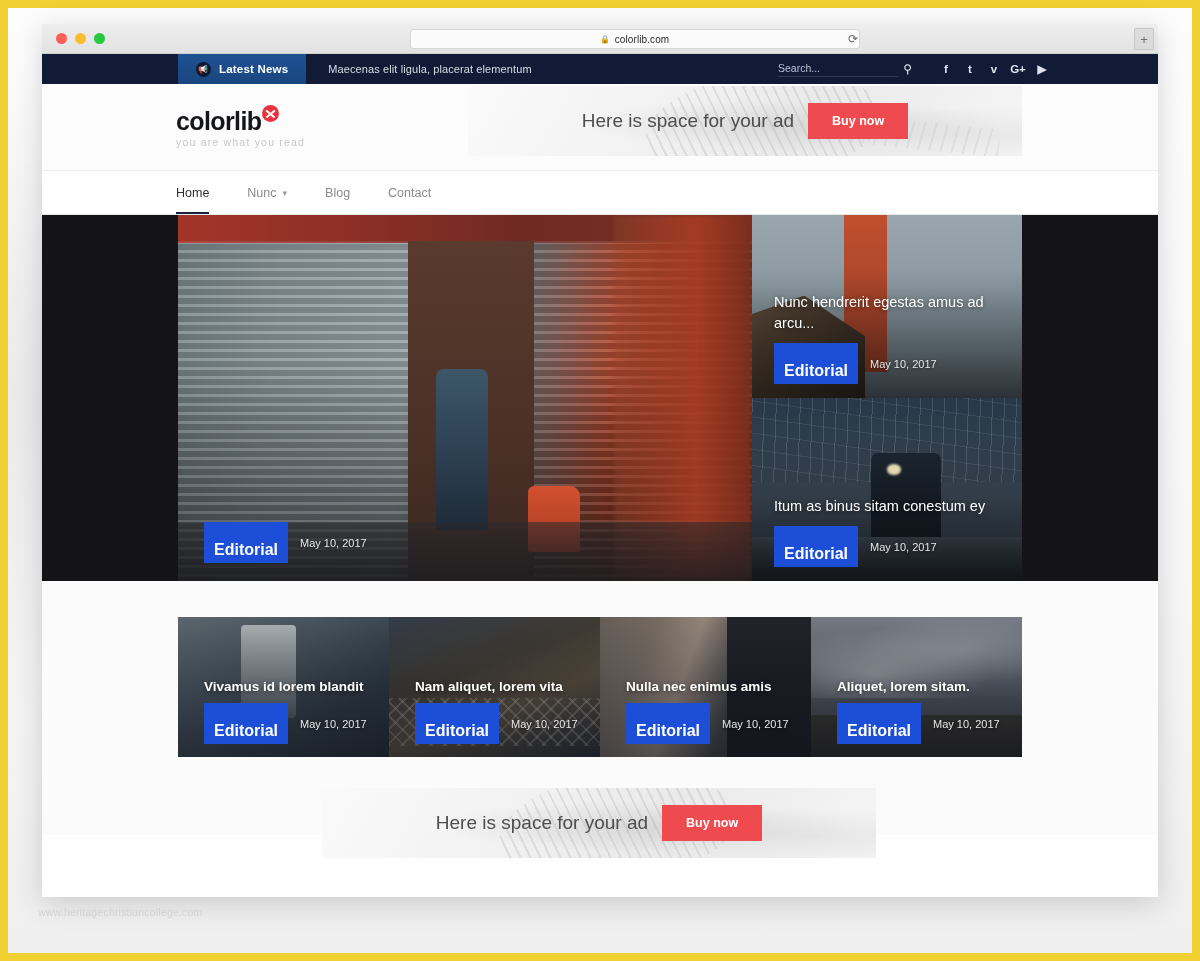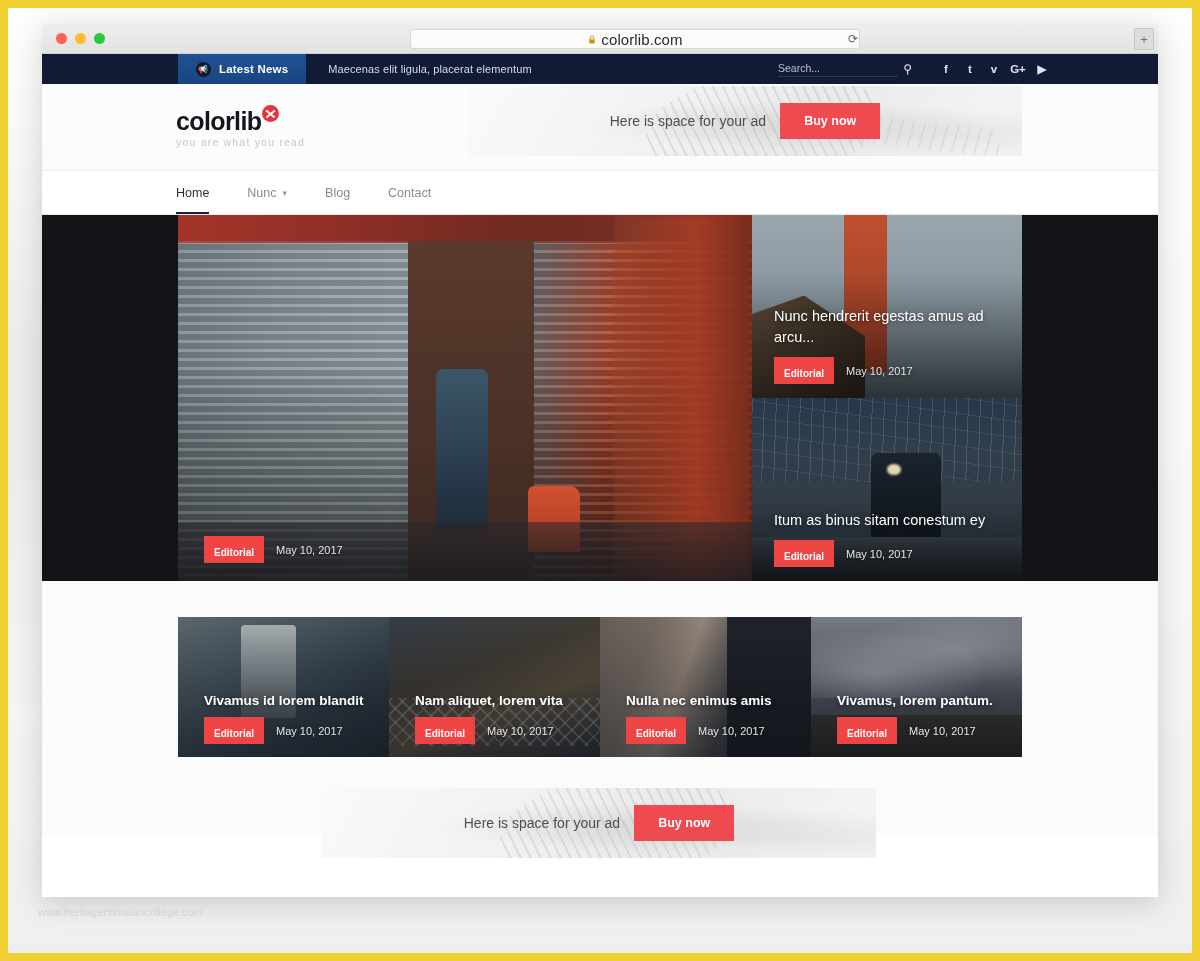--- a/index.html
+++ b/index.html
@@ -69,21 +69,21 @@
     position: absolute;
     left: 368px; top: 5px;
     width: 450px; height: 20px;
     background: #fbfbfb;
     border: 1px solid #d6d6d6;
     border-radius: 3px;
     display: flex; align-items: center; justify-content: center;
     gap: 4px;
   }
   .urlbar .lock { font-size: 8px; color: #4a4a4a; }
-  .urlbar .url  { font-size: 15px; color: #2b2b2b; letter-spacing: .1px; }
+  .urlbar .url  { font-size: 10px; color: #2b2b2b; letter-spacing: .1px; }
   .reload-wrap {
     position: absolute; left: 800px; top: 5px; width: 22px; height: 20px;
     display: flex; align-items: center; justify-content: center;
     color: #6b6b6b; font-size: 12px;
   }
   .newtab {
     position: absolute; right: 4px; top: 4px;
     width: 20px; height: 22px;
     background: #dcdcdc;
     border: 1px solid #c6c6c6;
@@ -225,21 +225,21 @@
   }
   .ad::after {
     content:"";
     position:absolute; right:4%; top:50%;
     width: 30%; height: 40%;
     background: repeating-linear-gradient(100deg, rgba(180,180,180,0.22) 0 2px, rgba(255,255,255,0) 2px 11px);
     transform: rotate(6deg);
   }
   .ad-text {
     position: relative; z-index: 2;
-    font-size: 14px; color: #4e4e4e;
+    font-size: 19px; color: #4e4e4e;
   }
   .ad-btn {
     position: relative; z-index: 2;
     background: #ef4a4f;
     color: #fff;
     border: 0;
     font-size: 12.5px; font-weight: bold;
     padding: 11px 24px;
     cursor: pointer;
     font-family: "Liberation Sans", sans-serif;
@@ -333,25 +333,25 @@
   .hero-title {
     color: #fff;
     font-size: 24px;
     font-weight: 400;
     letter-spacing: -0.2px;
     text-shadow: 0 1px 5px rgba(0,0,0,0.5);
     margin-bottom: 11px;
   }
   .meta { display: flex; align-items: center; gap: 12px; }
   .badge {
-    background: #ef4444;
+    background: #1d4ed8;
     color: #fff;
-    font-size: 10px;
+    font-size: 16px;
     font-weight: bold;
-    padding: 12px 10px 5px;
+    padding: 20px 10px 5px;
     line-height: 1;
   }
   .date {
     color: #e7e7e7;
     font-size: 11px;
     text-shadow: 0 1px 3px rgba(0,0,0,0.55);
   }
 
   .hero-side {
     width: 270px;
@@ -701,21 +701,21 @@
               <span class="badge">Editorial</span>
               <span class="date">May 10, 2017</span>
             </div>
           </div>
         </article>
 
         <article class="card">
           <div class="art-clouds"></div>
           <div class="scrim"></div>
           <div class="cap">
-            <h4>Vivamus, lorem pantum.</h4>
+            <h4>Aliquet, lorem sitam.</h4>
             <div class="meta">
               <span class="badge">Editorial</span>
               <span class="date">May 10, 2017</span>
             </div>
           </div>
         </article>
 
       </div>
 
       <div class="ad-bottom">

